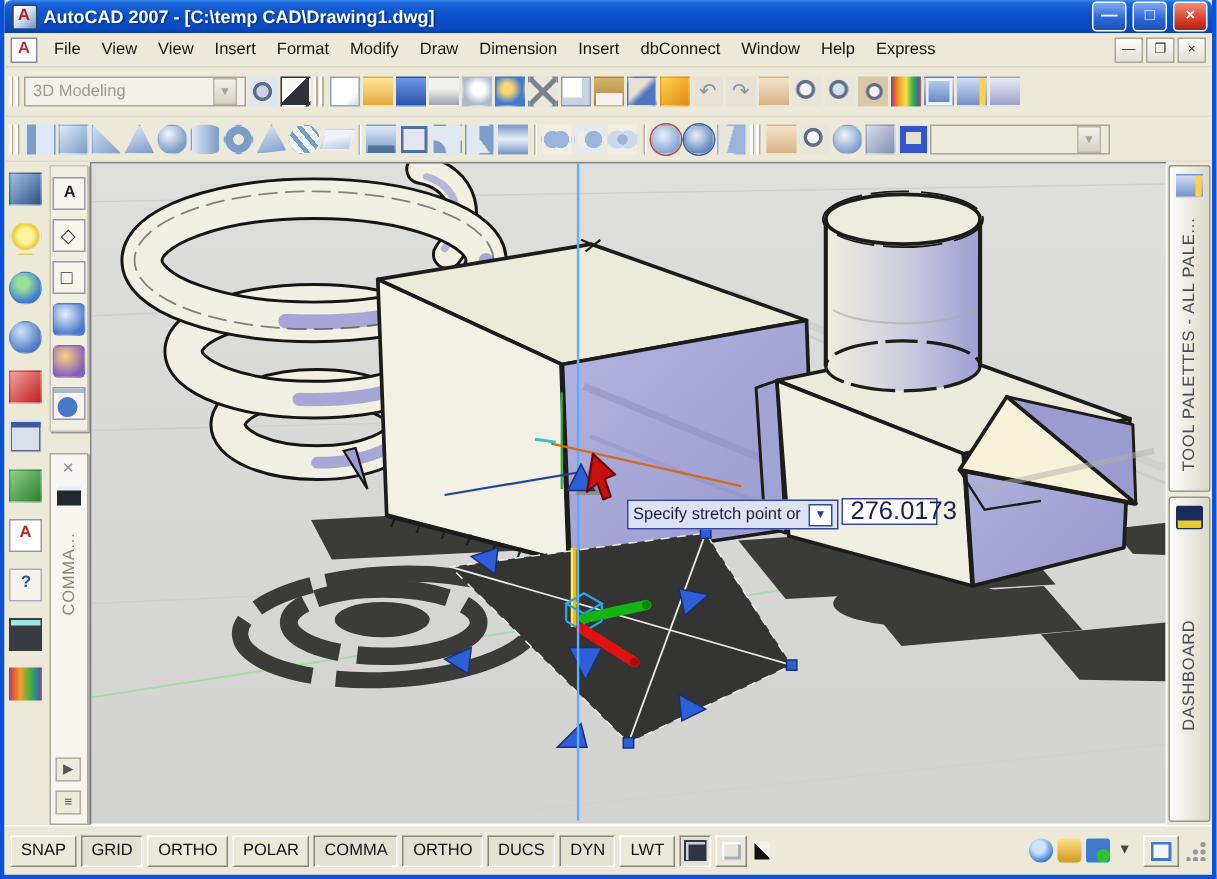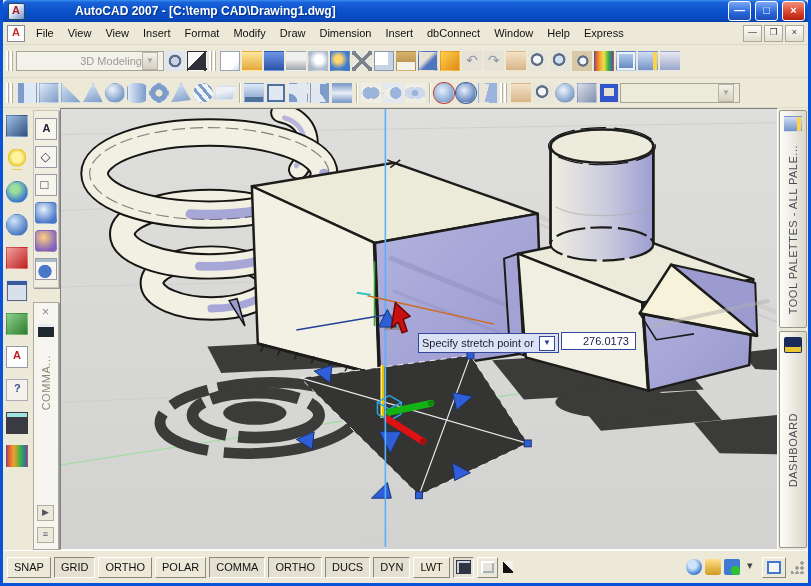--- a/index.html
+++ b/index.html
@@ -5,21 +5,21 @@
   html,body{margin:0;padding:0;}
   body{width:811px;height:586px;overflow:hidden;font-family:"Liberation Sans",sans-serif;font-size:11px;background:#0855dd;position:relative;}
   .win{position:absolute;inset:0;display:flex;flex-direction:column;border-left:3px solid #0a52d8;border-right:3px solid #0a52d8;border-bottom:3px solid #0a52d8;background:#ece9d8;box-sizing:border-box;}
 
   
   .titlebar{height:22px;flex:0 0 22px;display:flex;align-items:center;gap:4px;padding:0 3px 0 5px;
     background:linear-gradient(180deg,#3a8ef0 0%,#1a63da 10%,#0c52cc 45%,#0a4ac0 85%,#0540a8 100%);
     border-radius:5px 5px 0 0;color:#fff;font-weight:bold;font-size:12px;}
   .appicon{width:15px;height:15px;background:linear-gradient(135deg,#fff 15%,#d8e4f4 45%,#7090c8);border:1px solid #345;border-radius:2px;position:relative;flex:0 0 15px;}
   .appicon::after{content:"A";position:absolute;left:3px;top:0px;font-size:11px;font-weight:bold;color:#b02020;}
-  .title-text{flex:1;white-space:nowrap;overflow:hidden;text-shadow:1px 1px 1px #03307a;margin-left:46px;}
+  .title-text{flex:1;white-space:nowrap;overflow:hidden;text-shadow:1px 1px 1px #03307a;}
   .capbtn{width:21px;height:18px;border-radius:3px;border:1px solid #fff;color:#fff;font-size:11px;line-height:16px;text-align:center;
     background:linear-gradient(180deg,#7aa8f4,#2a66d8 60%,#1c50b8);}
   .capbtn.close{background:linear-gradient(180deg,#f09078,#d8402a 60%,#b02010);}
 
   
   .menubar{height:22px;flex:0 0 22px;display:flex;align-items:center;background:#ece9d8;border-bottom:1px solid #dcd8c8;padding:0 2px;}
   .mdi-icon{width:16px;height:15px;background:#fff;border:1px solid #889;margin:0 4px 0 2px;position:relative;}
   .mdi-icon::after{content:"A";position:absolute;left:4px;top:0;font-size:11px;font-weight:bold;color:#c03030;}
   .menu-item{padding:3px 7px;color:#111;cursor:default;}
   .mdi-btns{margin-left:auto;display:flex;gap:2px;padding-right:2px;}
@@ -27,21 +27,21 @@
 
   
   .tbrow{display:flex;align-items:center;background:#ece9d8;padding:1px 2px;border-bottom:1px solid #e0dccc;}
   .tbrow1{height:30px;flex:0 0 30px;}
   .tbrow2{height:27px;flex:0 0 27px;}
   .grip{width:7px;height:20px;margin:0 3px 0 1px;background:
      linear-gradient(90deg,#fff 0 2px,#b4b0a0 2px 3px,transparent 3px 4px,#fff 4px 6px,#b4b0a0 6px 7px);flex:0 0 7px;}
   .sep{width:1px;height:20px;background:#b8b4a4;box-shadow:1px 0 0 #fff;margin:0 3px;flex:0 0 1px;}
   .combo{width:148px;height:20px;border:1px solid #a8a496;background:#f2f1ea;color:#9c9a90;display:flex;align-items:center;padding:0 5px;box-sizing:border-box;}
   .combo.small{width:120px;background:#eceada;}
-  .combo .cbtext{flex:1;white-space:nowrap;overflow:hidden;text-align:right;}
+  .combo .cbtext{flex:1;white-space:nowrap;overflow:hidden;}
   .combo .cbarrow{width:14px;height:16px;background:linear-gradient(180deg,#f4f2ec,#d4d0c0);border:1px solid #b8b4a4;color:#a8a496;font-size:8px;line-height:15px;text-align:center;}
   .tbico{width:20px;height:20px;margin:1px;border:1px solid transparent;box-sizing:border-box;display:inline-block;
      background:linear-gradient(135deg,#dfe6f0,#aebfd6);flex:0 0 20px;position:relative;}
 
   
   .i-qnew-icon{background:linear-gradient(135deg,#fff 70%,#cfd9e8);border-color:#98a4b8;}
   .i-open-icon{background:linear-gradient(180deg,#ffe79c,#e3a93c);}
   .i-save-icon{background:linear-gradient(180deg,#6f97e8,#2b53a8);}
   .i-plot-icon{background:linear-gradient(180deg,#f0f0ee 40%,#9fa4ac);}
   .i-plot-preview-icon{background:radial-gradient(circle at 55% 42%,#fff 28%,#aebacc 70%);}
@@ -135,21 +135,21 @@
   .rightdock{width:28px;flex:0 0 28px;background:#ece9d8;display:flex;flex-direction:column;padding:2px 1px;gap:3px;}
   .palbar{flex:1;background:linear-gradient(90deg,#fdfdfa,#dbd8ca);border:1px solid #9a978a;border-radius:2px;display:flex;flex-direction:column;align-items:center;padding:4px 0;}
   .palbar .vtext{flex:0 0 auto;margin:auto 0;color:#4a4a52;}
   .palicon{width:18px;height:16px;flex:0 0 16px;margin-bottom:4px;}
   .i-tool-palettes-icon{background:linear-gradient(180deg,#d0def4,#7492c8);box-shadow:inset -4px 0 0 #ffd24a;}
   .i-dashboard-icon{background:#1a2a5a;box-shadow:inset 0 -5px 0 #e8c830;border-radius:2px;}
 
   
   .dyntip{position:absolute;left:357px;top:224px;height:18px;background:#dbe2f4;border:1px solid #33479e;display:flex;align-items:center;gap:5px;padding:0 3px;color:#1c1c3a;font-size:11px;white-space:nowrap;}
   .dyntip .ddbtn{width:14px;height:13px;background:#fff;border:1px solid #33479e;color:#2a3c9a;font-size:8px;line-height:12px;text-align:center;}
-  .dynval{position:absolute;left:500px;top:223px;width:75px;height:18px;background:#fff;border:1px solid #33479e;color:#202050;font-size:11px;display:flex;align-items:center;padding:0 21px;box-sizing:border-box;}
+  .dynval{position:absolute;left:500px;top:223px;width:64px;height:18px;background:#fff;border:1px solid #33479e;color:#202050;font-size:17px;display:flex;align-items:center;padding:0 5px;box-sizing:border-box;}
 
   
   .statusbar{height:26px;flex:0 0 26px;display:flex;align-items:center;gap:3px;padding:3px 4px;background:#ece9d8;border-top:1px solid #fff;}
   .coords{width:168px;height:18px;border:1px solid #9c9a8c;border-bottom-color:#fff;border-right-color:#fff;background:#f0eee2;display:flex;align-items:center;padding:0 5px;box-sizing:border-box;color:#222;}
   .sbtn{height:19px;padding:0 6px;border:1px solid #fff;border-right-color:#8a887c;border-bottom-color:#8a887c;background:#ece9d8;font-size:11px;color:#111;display:flex;align-items:center;}
   .sbtn.pressed{border:1px solid #8a887c;border-right-color:#fff;border-bottom-color:#fff;background:#e4e1d2;}
   .sbtn.iconic{padding:0 2px;}
   .sbtn .tbico{width:15px;height:14px;margin:0;flex:0 0 15px;}
   .i-model-space-icon{background:#2e3440;box-shadow:inset 2px 2px 0 #cbd2dc;}
   .i-layout-icon{background:#e8e6da;box-shadow:inset 2px 2px 0 #fff,inset -2px -2px 0 #a8b0bc;}

